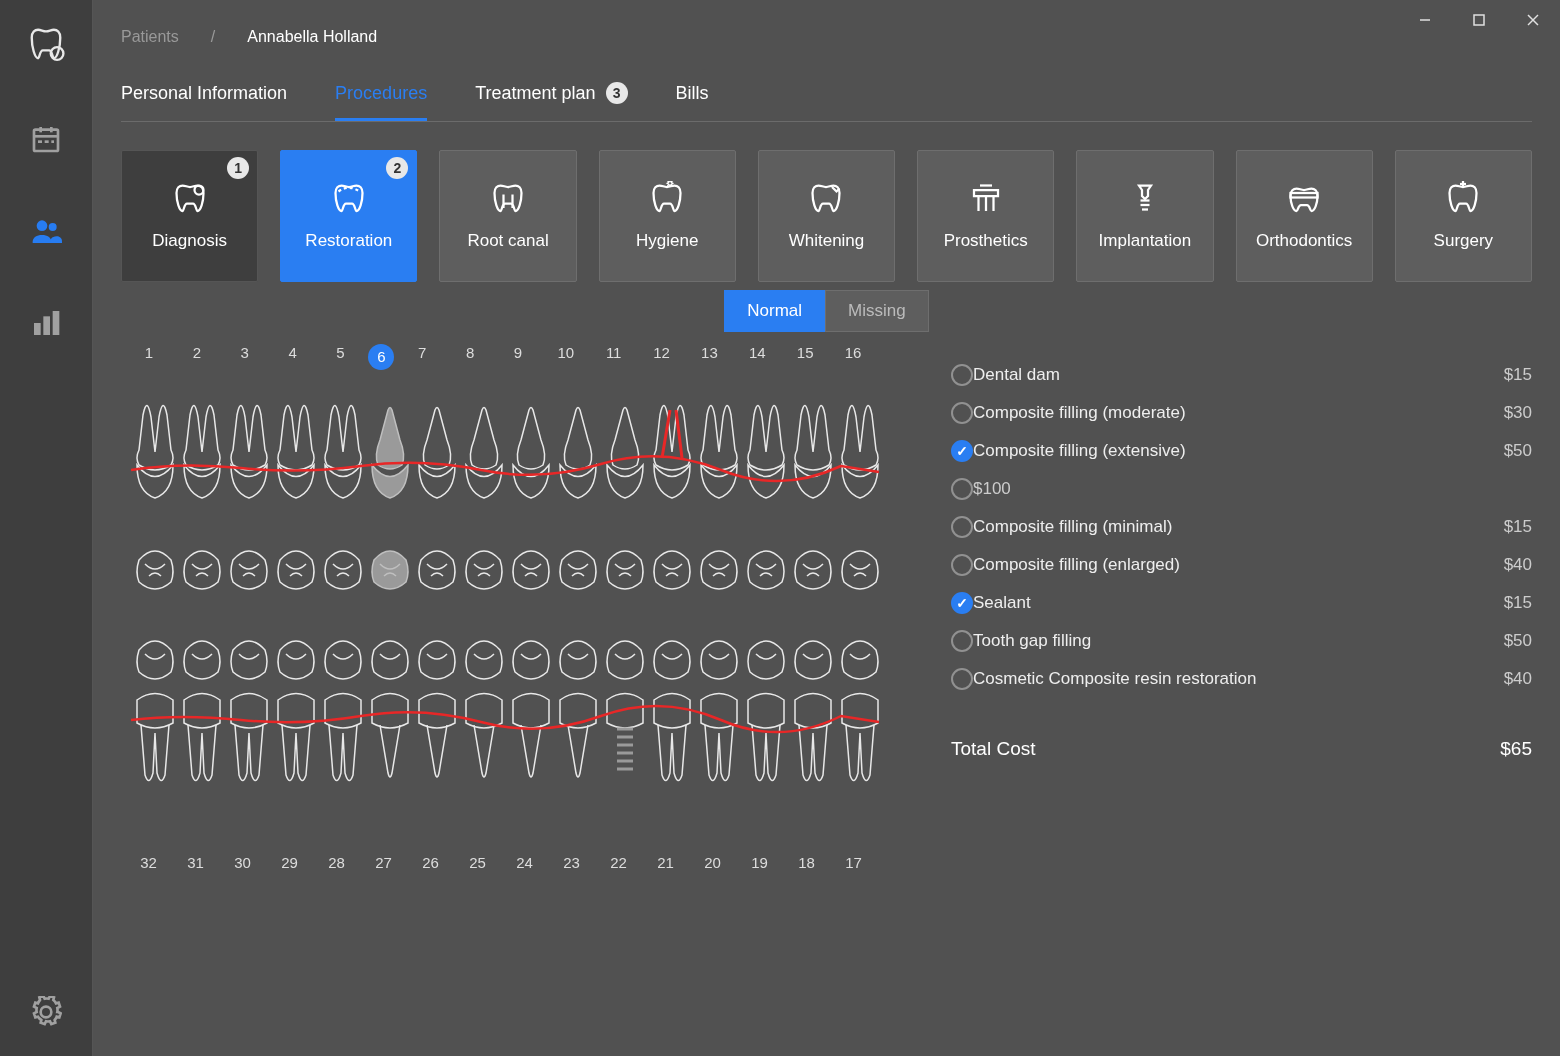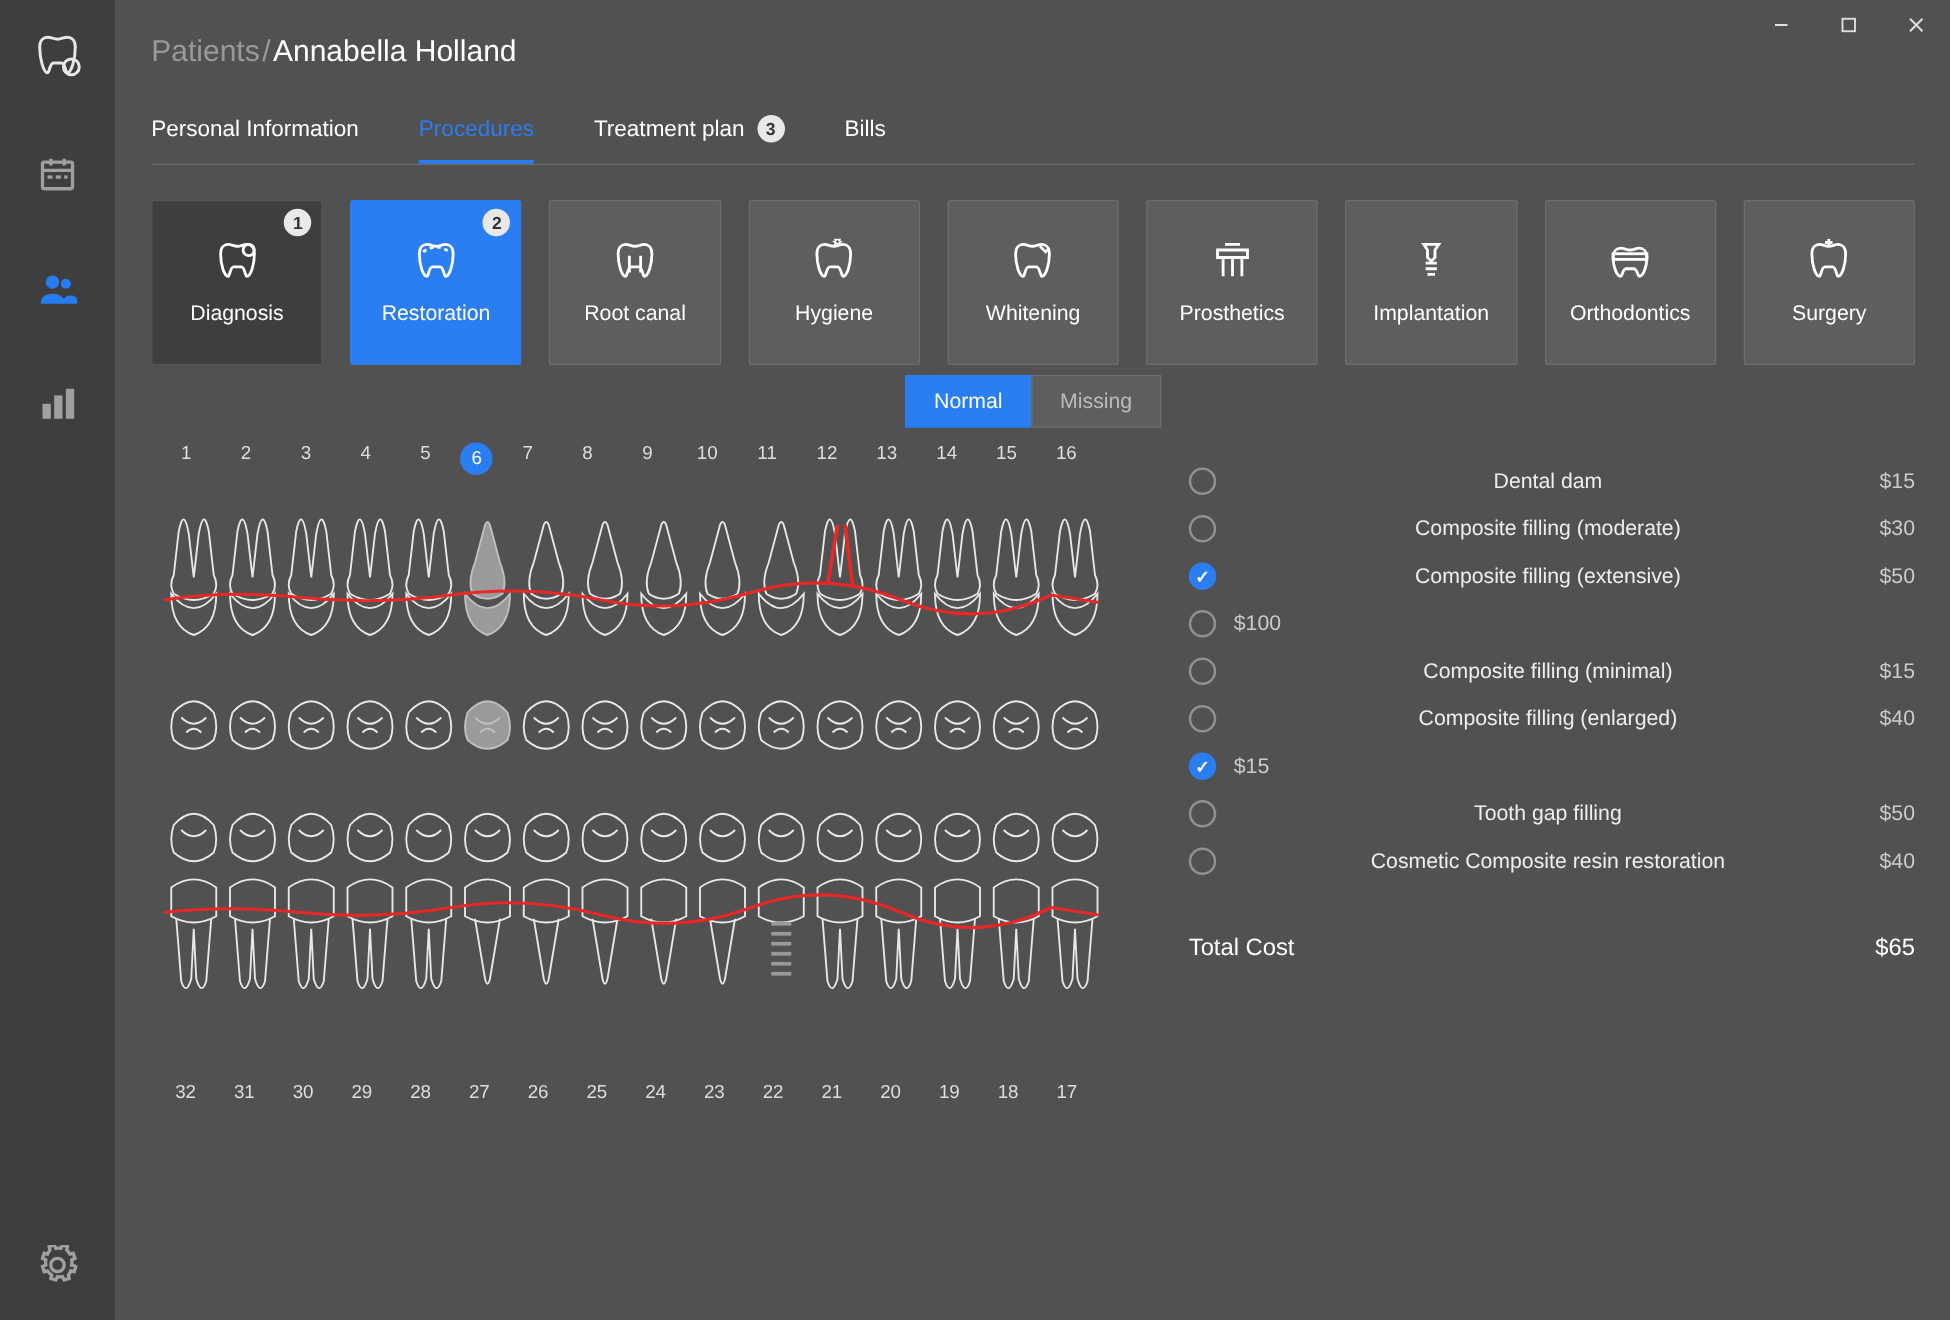--- a/index.html
+++ b/index.html
@@ -57,24 +57,24 @@
     display:flex;
     align-items:center;
     justify-content:center;
     color:#e0e0e0;
     cursor:pointer;
   }
   .header {
     padding: 28px 28px 0 28px;
   }
   .breadcrumb {
-    font-size: 24px;
-    display:flex;
-    align-items:center;
-    gap:2px;
+    font-size: 16px;
+    display:flex;
+    align-items:center;
+    gap:32px;
     text-align:center;
   }
   .breadcrumb .crumb-root { color: #999; cursor:pointer;}
   .breadcrumb .slash { color: #999;}
   .breadcrumb .crumb-current { color: #fff; }
   .tabs {
     display:flex;
     gap: 48px;
     margin-top: 36px;
     border-bottom: 1px solid #6b6b6b;
@@ -183,24 +183,22 @@
     line-height:26px;
     color:#fff;
   }
   .teeth-svg {
     width: 760px;
     height: 480px;
   }
   .option-row {
     display:flex;
     align-items:center;
-    gap: 14px;
     padding: 8px 0;
     cursor:pointer;
-    text-align:center;
   }
   .radio-circle {
     width: 22px;height:22px;
     border:2px solid #919191;
     border-radius:50%;
     flex-shrink:0;
     display:flex;align-items:center;justify-content:center;
   }
   .radio-circle.checked {
     background:#2a7ef2; border-color:#2a7ef2;
@@ -627,20 +625,21 @@
                 <div class="option-label">Composite filling (minimal)</div>
                 <div class="option-price">$15</div>
               </div>
               <div class="option-row">
                 <div class="radio-circle"></div>
                 <div class="option-label">Composite filling (enlarged)</div>
                 <div class="option-price">$40</div>
               </div>
               <div class="option-row">
                 <div class="radio-circle checked"></div>
+                <div class="option-label">Sealant</div>
                 <div class="option-price">$15</div>
               </div>
               <div class="option-row">
                 <div class="radio-circle"></div>
                 <div class="option-label">Tooth gap filling</div>
                 <div class="option-price">$50</div>
               </div>
               <div class="option-row">
                 <div class="radio-circle"></div>
                 <div class="option-label">Cosmetic Composite resin restoration</div>

